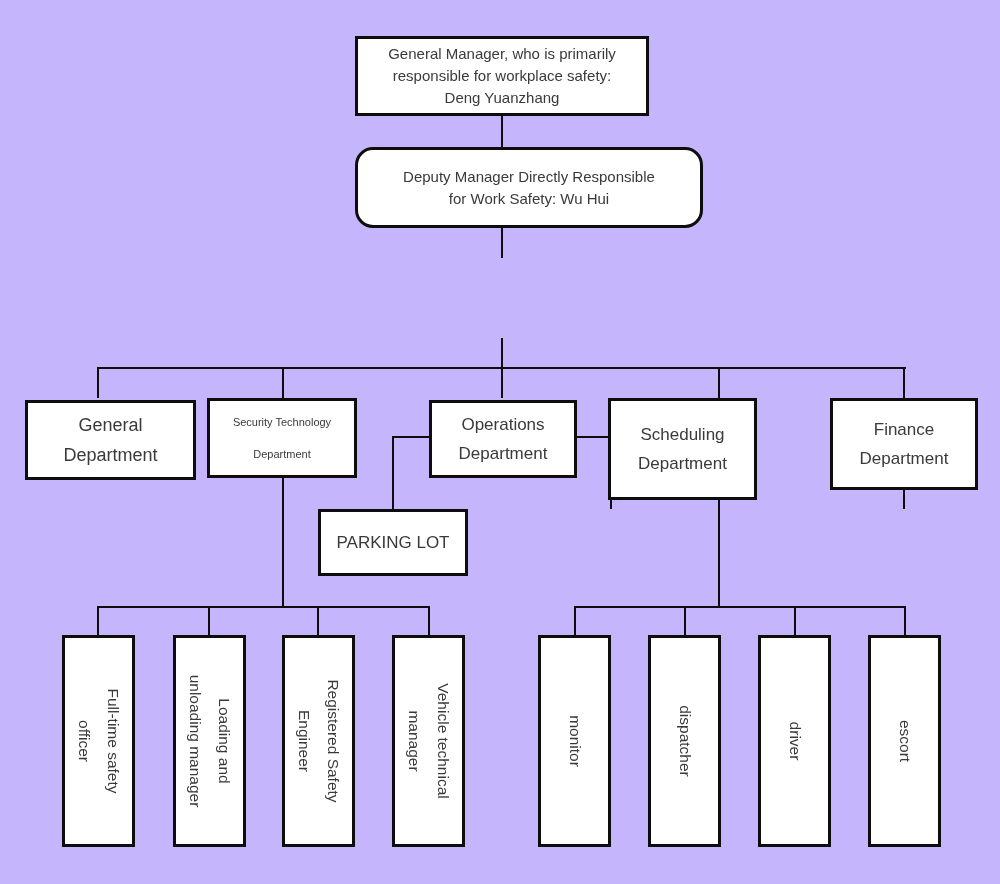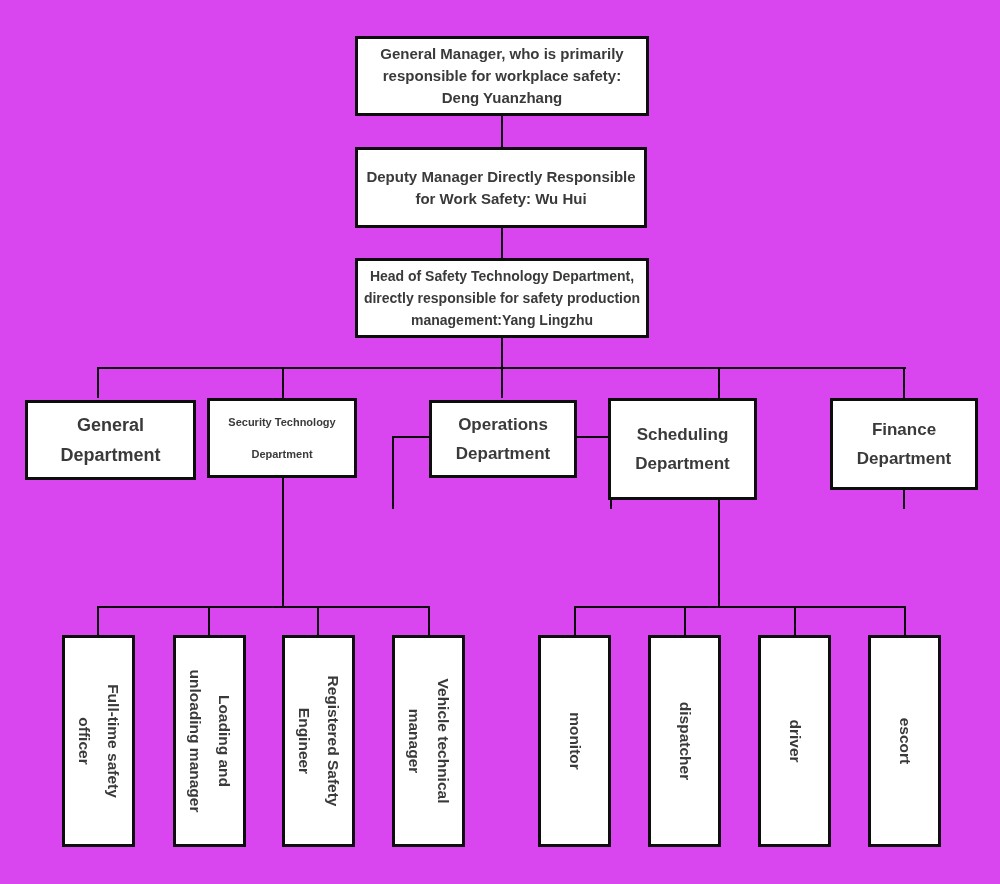--- a/index.html
+++ b/index.html
@@ -5,25 +5,24 @@
 <style>
   html, body {
     margin: 0;
     padding: 0;
     background: #ffffff;
   }
   #canvas {
     position: relative;
     width: 1000px;
     height: 884px;
-    background: #d946ef;
+    background: #c4b5fd;
     font-family: "Liberation Sans", "DejaVu Sans", sans-serif;
     color: #3a3a3a;
     overflow: hidden;
-    font-weight: bold;
   }
   .node {
     position: absolute;
     box-sizing: border-box;
     border: 3px solid #0d0d0d;
     background: #ffffff;
     display: flex;
     align-items: center;
     justify-content: center;
     text-align: center;
@@ -102,30 +101,25 @@
   <div class="cl" style="left:684px; top:608px; width:2px; height:27px;"></div>
   <div class="cl" style="left:794px; top:608px; width:2px; height:27px;"></div>
   <div class="cl" style="left:904px; top:608px; width:2px; height:27px;"></div>
 
   <div class="node t-top" style="left:355px; top:36px; width:294px; height:80px;">
     <span class="txt">General Manager, who is primarily
 responsible for workplace safety:
 Deng Yuanzhang</span>
   </div>
 
-  <div class="node t-top" style="left:355px; top:147px; width:292px; height:81px;">
+  <div class="node t-top" style="left:355px; top:147px; width:348px; height:81px;border-radius:18px;">
     <span class="txt">Deputy Manager Directly Responsible
 for Work Safety: Wu Hui</span>
   </div>
 
-  <div class="node t-top3" style="left:355px; top:258px; width:294px; height:80px;">
-    <span class="txt">Head of Safety Technology Department,
-directly responsible for safety production
-management:Yang Lingzhu</span>
-  </div>
 
   <div class="node t-dept-lg" style="left:25px; top:400px; width:171px; height:80px;">
     <span class="txt">General
 Department</span>
   </div>
 
   <div class="node t-dept-sm" style="left:207px; top:398px; width:150px; height:80px;">
     <span class="txt">Security Technology
 Department</span>
   </div>
@@ -138,20 +132,23 @@
   <div class="node t-dept" style="left:608px; top:398px; width:149px; height:102px;">
     <span class="txt">Scheduling
 Department</span>
   </div>
 
   <div class="node t-dept" style="left:830px; top:398px; width:148px; height:92px;">
     <span class="txt">Finance
 Department</span>
   </div>
 
+  <div class="node t-parking" style="left:318px; top:509px; width:150px; height:67px;">
+    <span class="txt">PARKING LOT</span>
+  </div>
 
 
 
   <div class="node vnode" style="left:62px;">
     <span class="vtext">Full-time safety
 officer</span>
   </div>
 
   <div class="node vnode" style="left:173px;">
     <span class="vtext">Loading and

